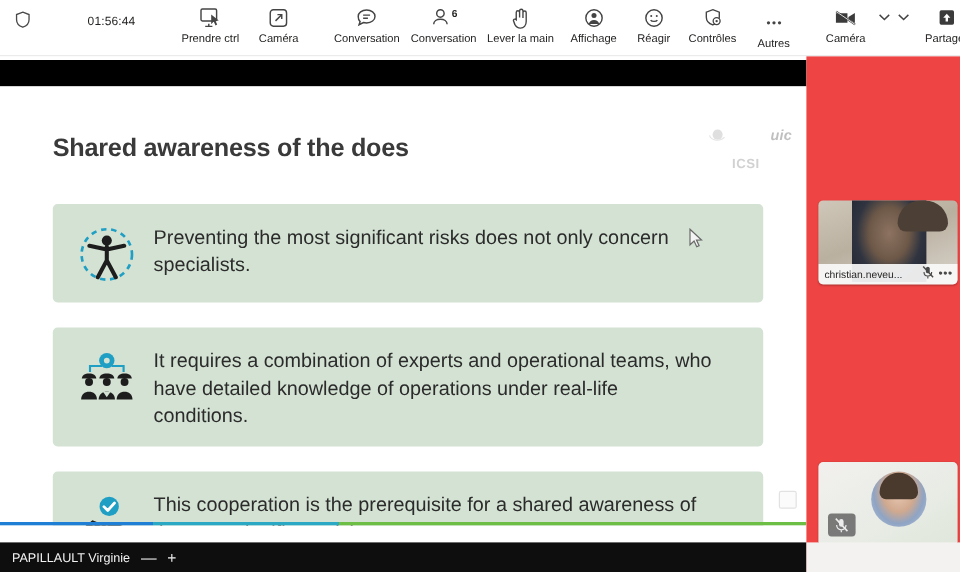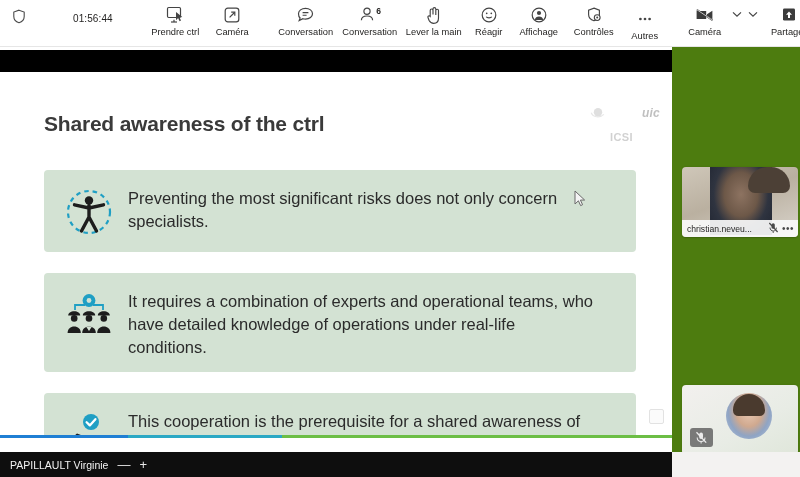--- a/index.html
+++ b/index.html
@@ -98,21 +98,21 @@
   }
 
   .cursor {
     position: absolute; left: 574px; top: 143px;
     width: 12px; height: 18px; pointer-events: none;
   }
 
   
   .rail {
     position: absolute; left: 672px; top: 47px; width: 128px; height: 430px;
-    background: #4d7c0f;
+    background: #ef4444;
   }
   .tile {
     position: absolute; left: 10px; width: 116px; height: 70px;
     border-radius: 4px; overflow: hidden;
     box-shadow: 0 0.5px 1.5px rgba(0,0,0,.2);
   }
   #tile-1 { top: 120px; background: linear-gradient(160deg,#cfc7b9 0%, #bab0a0 45%, #d9d4cc 100%); }
   #tile-2 { top: 338px; background: linear-gradient(150deg,#f2f0ee 0%, #e8ece5 60%, #dfe6da 100%); }
   .tile-face {
     position: absolute; left: 28px; top: -2px; width: 62px; height: 70px;
@@ -235,41 +235,41 @@
 
       <div class="tb-item" style="width:66px;text-align:center;">
         <span class="tb-ico">
           <svg width="17" height="19" viewBox="0 0 17 19">
             <path d="M5.2 10.4 V4.4 c0-.8.7-1.4 1.4-1.4 .8 0 1.4.6 1.4 1.4 V8.6 V3.1 c0-.8.6-1.4 1.4-1.4 .8 0 1.4.6 1.4 1.4 V9 V4.6 c0-.8.6-1.4 1.4-1.4 .7 0 1.3.6 1.3 1.4 V12 c0 3.3-2 5.4-4.8 5.4 -2.3 0-3.6-.9-4.7-3.1 L3 11.6 c-.4-.8 .1-1.6 .9-1.7 .5-.1 1 .2 1.3.5 Z" fill="none" stroke="#444" stroke-width="1.15"></path>
           </svg>
         </span>
         <span class="tb-label">Lever la main</span>
       </div>
 
+      <div class="tb-item" style="width:56px;">
+        <span class="tb-ico">
+          <svg width="18" height="18" viewBox="0 0 18 18">
+            <circle cx="9" cy="9" r="6.8" fill="none" stroke="#444" stroke-width="1.2"></circle>
+            <circle cx="9" cy="7" r="2.1" fill="#444"></circle>
+            <path d="M4.6 14 c.6-2.3 2.3-3.4 4.4-3.4 s3.8 1.1 4.4 3.4" fill="#444"></path>
+          </svg>
+        </span>
+        <span class="tb-label">Affichage</span>
+      </div>
+
       <div class="tb-item" style="width:44px;">
         <span class="tb-ico">
           <svg width="18" height="18" viewBox="0 0 18 18">
             <circle cx="9" cy="9" r="6.8" fill="none" stroke="#444" stroke-width="1.2"></circle>
             <circle cx="6.7" cy="7.3" r="0.85" fill="#444"></circle>
             <circle cx="11.3" cy="7.3" r="0.85" fill="#444"></circle>
             <path d="M6.2 10.8 c.9 1.4 4.7 1.4 5.6 0" fill="none" stroke="#444" stroke-width="1.15"></path>
           </svg>
         </span>
         <span class="tb-label">Réagir</span>
-      </div>
-
-      <div class="tb-item" style="width:56px;">
-        <span class="tb-ico">
-          <svg width="18" height="18" viewBox="0 0 18 18">
-            <circle cx="9" cy="9" r="6.8" fill="none" stroke="#444" stroke-width="1.2"></circle>
-            <circle cx="9" cy="7" r="2.1" fill="#444"></circle>
-            <path d="M4.6 14 c.6-2.3 2.3-3.4 4.4-3.4 s3.8 1.1 4.4 3.4" fill="#444"></path>
-          </svg>
-        </span>
-        <span class="tb-label">Affichage</span>
       </div>
 
       <div class="tb-item" style="width:54px;">
         <span class="tb-ico">
           <svg width="18" height="18" viewBox="0 0 18 18">
             <path d="M9 2.1 L14.4 4.1 V8.4 c0 3.2-2.4 5.4-5.4 6.4 -3-1-5.4-3.2-5.4-6.4 V4.1 Z" fill="none" stroke="#444" stroke-width="1.15"></path>
             <circle cx="12.2" cy="11.6" r="2.9" fill="#fff" stroke="#444" stroke-width="1.1"></circle>
             <circle cx="12.2" cy="11.6" r="1" fill="#444"></circle>
           </svg>
         </span>
@@ -338,21 +338,21 @@
         <span class="logo-icsi">
           <svg width="18" height="13" viewBox="0 0 18 13">
             <ellipse cx="8" cy="5.2" rx="4.2" ry="4.2" fill="#b9b9b9"></ellipse>
             <path d="M1.2 5.8 c1.6 4.4 8.6 5.6 12.6 1.5" fill="none" stroke="#c9c9c9" stroke-width="1.1"></path>
           </svg>
           <span class="logo-text">ICSI</span>
         </span>
         <span class="logo-uic">uic</span>
       </div>
 
-      <div class="slide-title">Shared awareness of the ctrl</div>
+      <div class="slide-title">Shared awareness of the does</div>
 
       <div class="cards">
 
         <div class="card" id="card-1">
           <div class="card-icon">
             <svg width="50" height="50" viewBox="0 0 50 50">
               <circle cx="25" cy="25" r="21" fill="none" stroke="#1f9fc4" stroke-width="2.2" stroke-dasharray="4.5 4"></circle>
               <circle cx="25" cy="13.5" r="4.2" fill="#1d1d1d"></circle>
               <path d="M25 18.5 V30 M25 21 L10.5 17.8 M25 21 L39.5 17.8 M25 30 L17.5 44 M25 30 L32.5 44" stroke="#1d1d1d" stroke-width="3.4" stroke-linecap="round" fill="none"></path>
             </svg>

